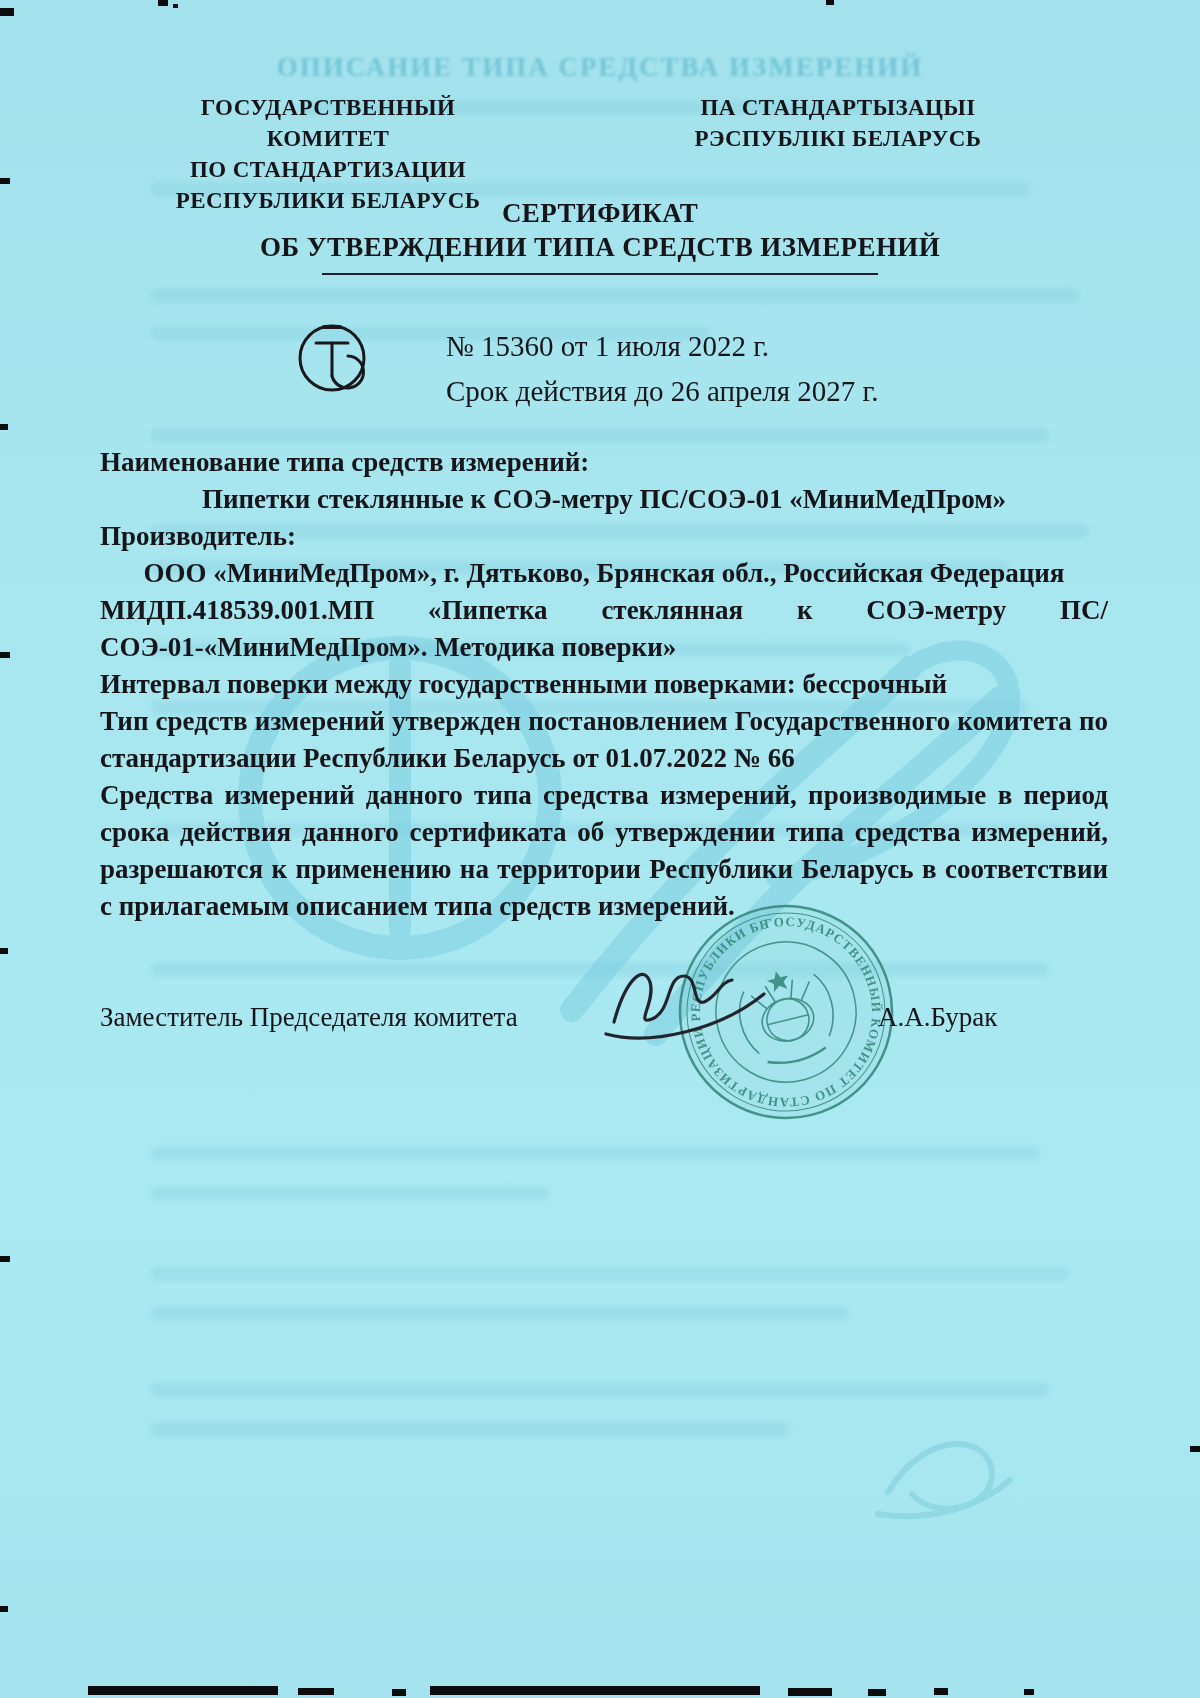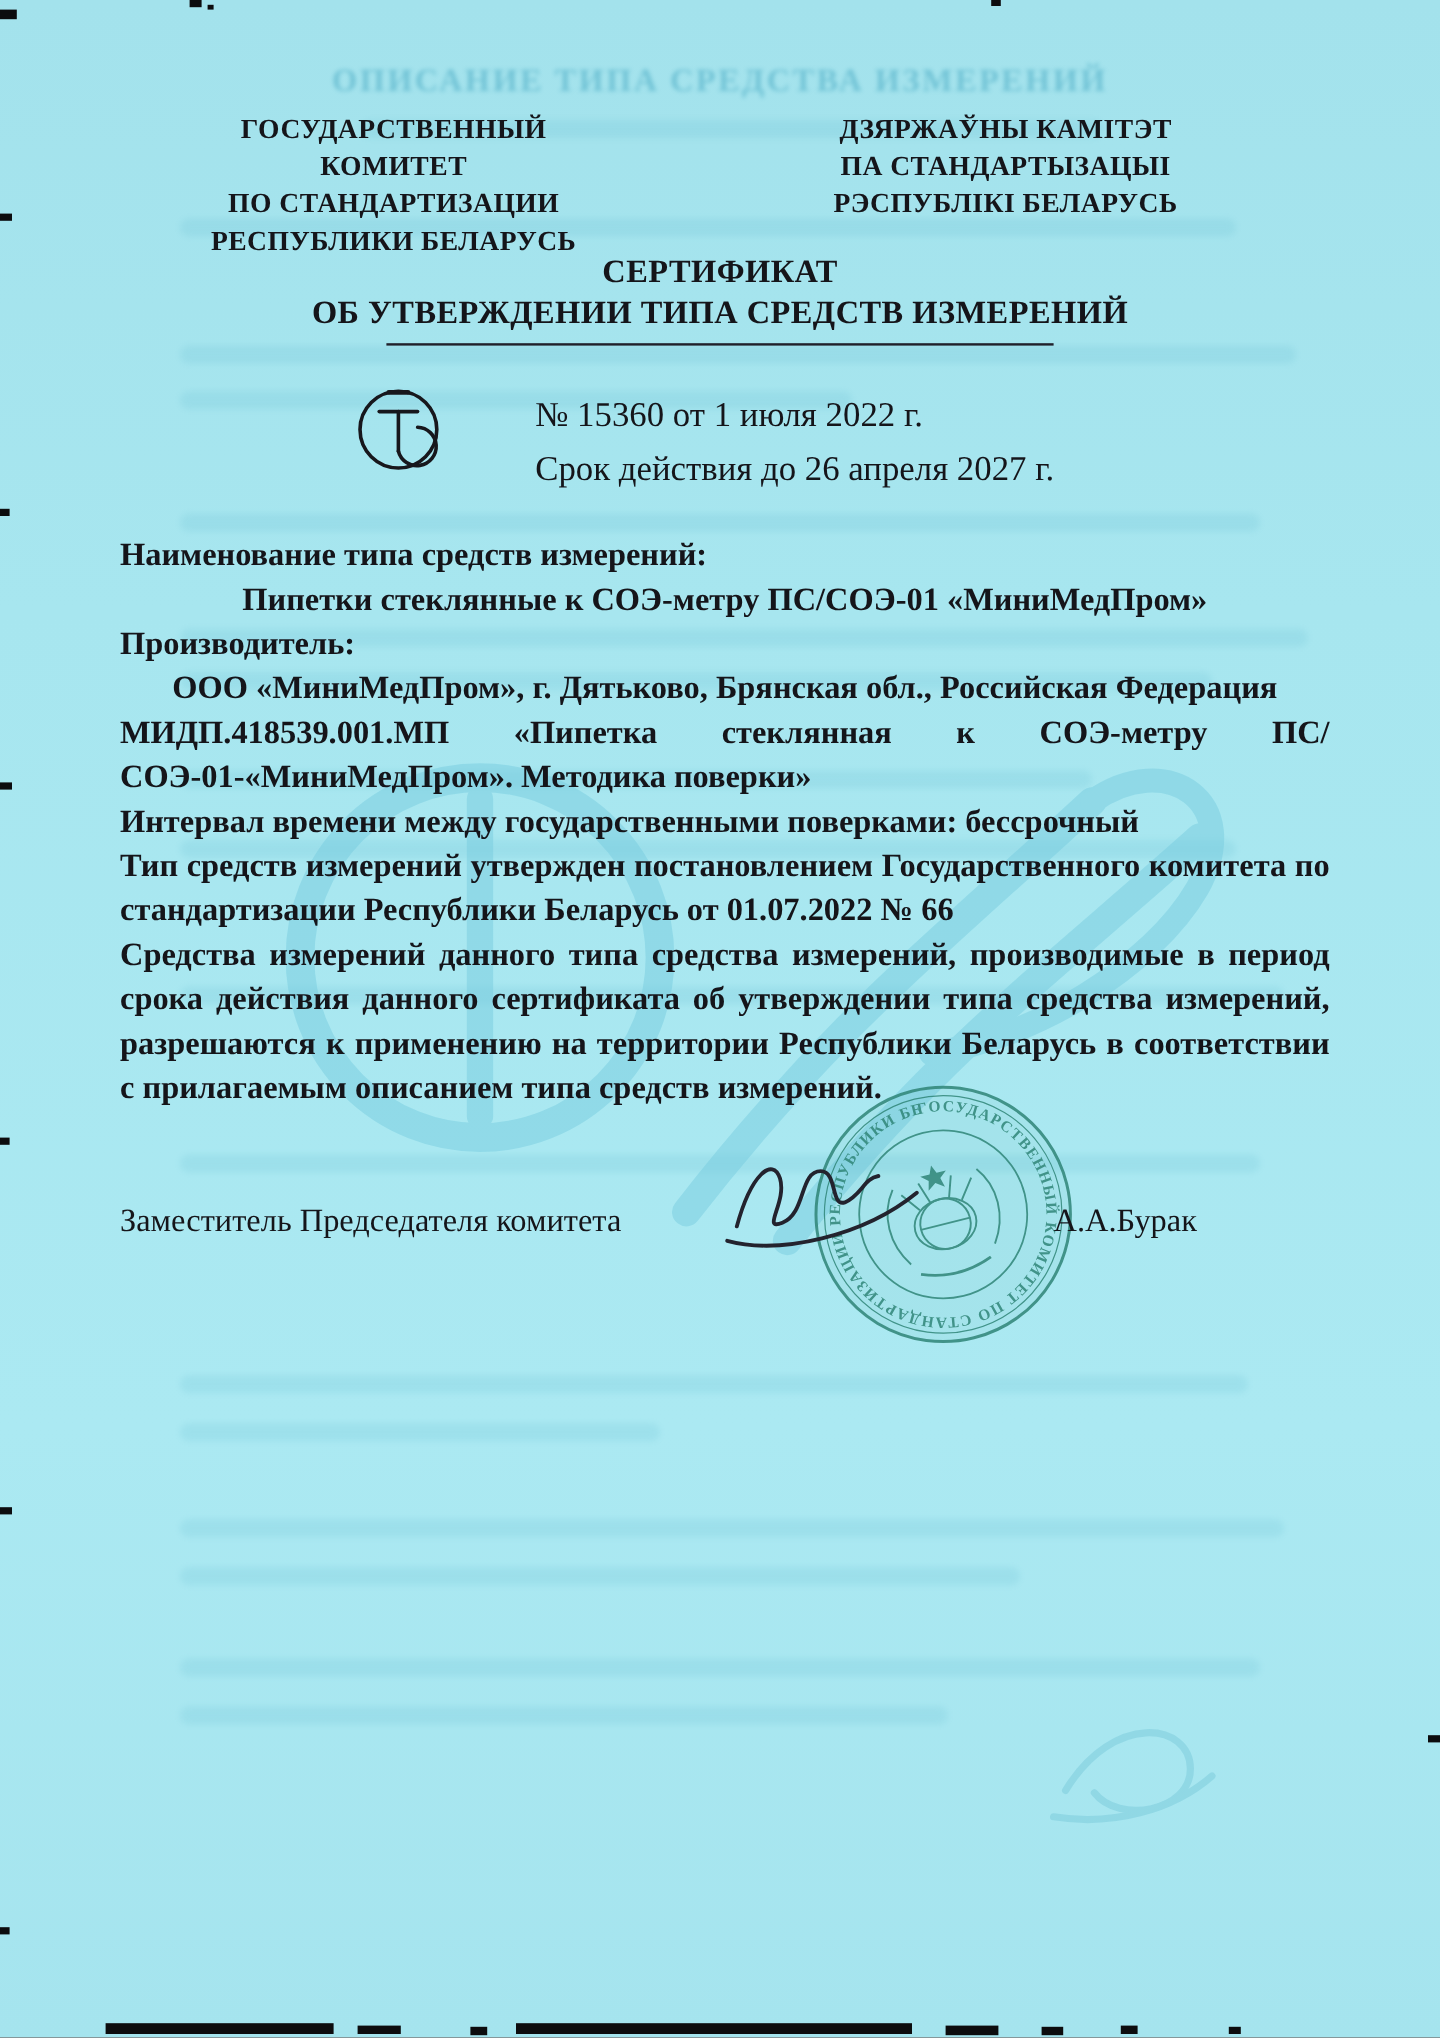--- a/index.html
+++ b/index.html
@@ -33,21 +33,21 @@
   
   .watermark{position:absolute;left:220px;top:548px;color:var(--watermark);opacity:.5;}
   
   .hdr{
     position:absolute;top:92px;width:380px;text-align:center;
     font-weight:bold;font-size:23px;line-height:31px;letter-spacing:.4px;
   }
   .hdr.left{left:138px;}
   .hdr.right{left:648px;}
   
-  .title{position:absolute;top:196px;left:0;width:100%;text-align:center;z-index:2;margin-top:13px;}
+  .title{position:absolute;top:196px;left:0;width:100%;text-align:center;z-index:2;}
   .title .t1,.title .t2{font-weight:bold;font-size:27px;line-height:34px;letter-spacing:.4px;}
   .title-rule{width:556px;margin:9px auto 0;border-top:2px solid #20202a;}
   
   .stb-logo{position:absolute;left:294px;top:316px;color:#17171c;}
   .cert-lines{position:absolute;left:420px;top:324px;font-size:29px;line-height:45px;z-index:2;margin-left:26px;}
   
   .content{position:absolute;left:100px;top:444px;width:1008px;font-size:27px;line-height:37px;z-index:2;}
   .content p{margin:0;font-weight:bold;}
   .lbl{margin-bottom:2px;}
   .val{font-weight:bold;margin-bottom:16px;text-align:center;}
@@ -97,21 +97,20 @@
       <path d="M690 120 C 752 76, 818 120, 778 192 C 740 258, 640 318, 556 330" stroke-width="20"></path>
     </g>
   </svg>
 
   <div class="hdr left">
     <div>ГОСУДАРСТВЕННЫЙ КОМИТЕТ</div>
     <div>ПО СТАНДАРТИЗАЦИИ</div>
     <div>РЕСПУБЛИКИ БЕЛАРУСЬ</div>
   </div>
   <div class="hdr right">
-    <div>ДЗЯРЖАЎНЫ КАМІТЭТ</div>
     <div>ПА СТАНДАРТЫЗАЦЫІ</div>
     <div>РЭСПУБЛІКІ БЕЛАРУСЬ</div>
   </div>
 
   <div class="title">
     <div class="t1">СЕРТИФИКАТ</div>
     <div class="t2">ОБ УТВЕРЖДЕНИИ ТИПА СРЕДСТВ ИЗМЕРЕНИЙ</div>
     <div class="title-rule"></div>
   </div>
 
@@ -132,21 +131,21 @@
 
   <div class="content">
     <p class="lbl">Наименование типа средств измерений:</p>
     <p class="val">Пипетки стеклянные к СОЭ-метру ПС/СОЭ-01 «МиниМедПром»</p>
 
     <p class="lbl">Производитель:</p>
     <p class="val">ООО «МиниМедПром», г. Дятьково, Брянская обл., Российская Федерация</p>
 
     <p class="val just">МИДП.418539.001.МП «Пипетка стеклянная к СОЭ-метру ПС/СОЭ-01-«МиниМедПром». Методика поверки»</p>
 
-    <p class="interval"><span>Интервал времени между государственными поверками: </span> <b>бессрочный</b></p>
+    <p class="interval"><span>Интервал поверки между государственными поверками: </span> <b>бессрочный</b></p>
 
     <p class="para">Тип средств измерений утвержден постановлением Государственного комитета по стандартизации Республики Беларусь от 01.07.2022 № 66</p>
     <p class="para">Средства измерений данного типа средства измерений, производимые в период срока действия данного сертификата об утверждении типа средства измерений, разрешаются к применению на территории Республики Беларусь в соответствии с прилагаемым описанием типа средств измерений.</p>
   </div>
 
   <div class="sig-row">
     <span class="pos">Заместитель Председателя комитета</span>
     <span class="name">А.А.Бурак</span>
   </div>
 

